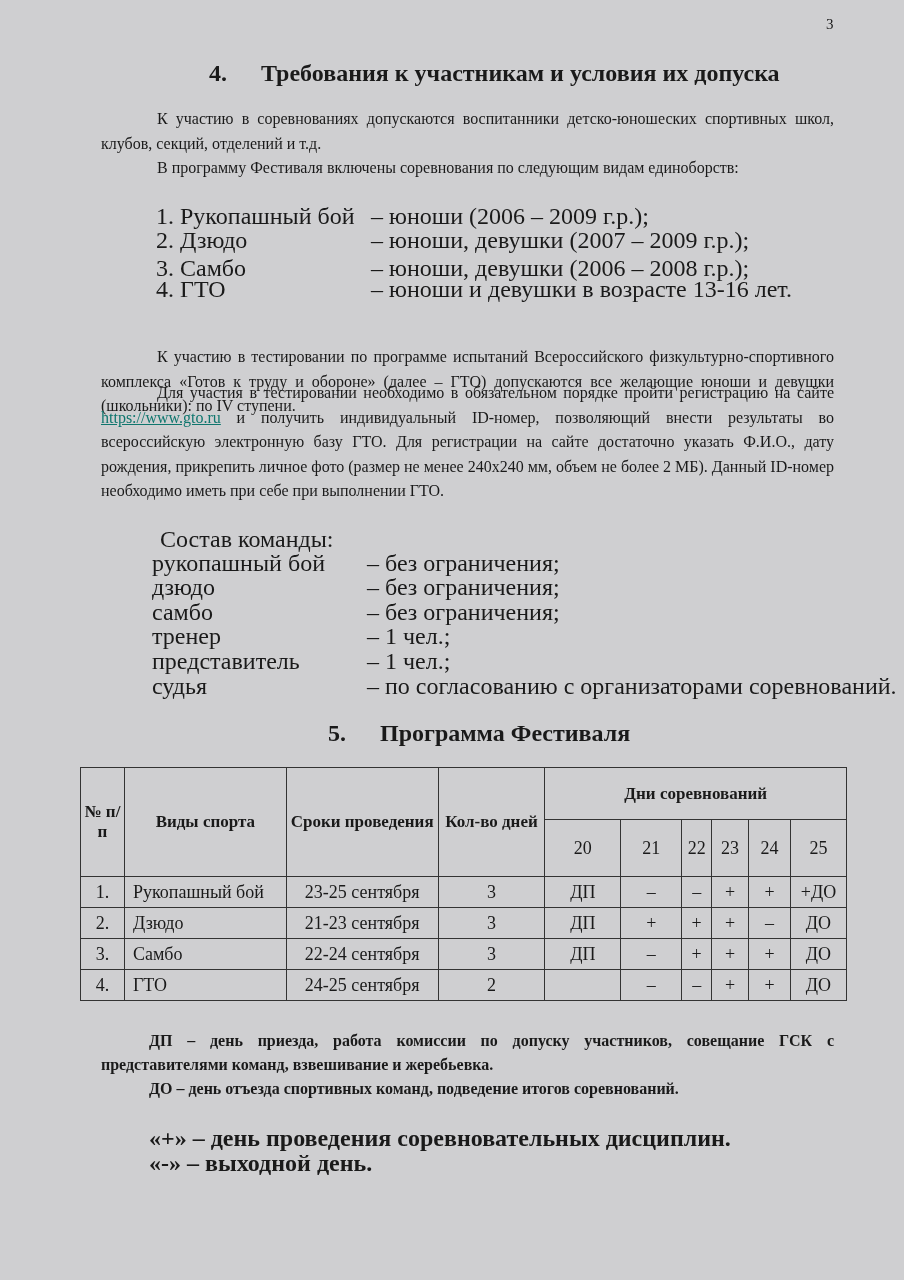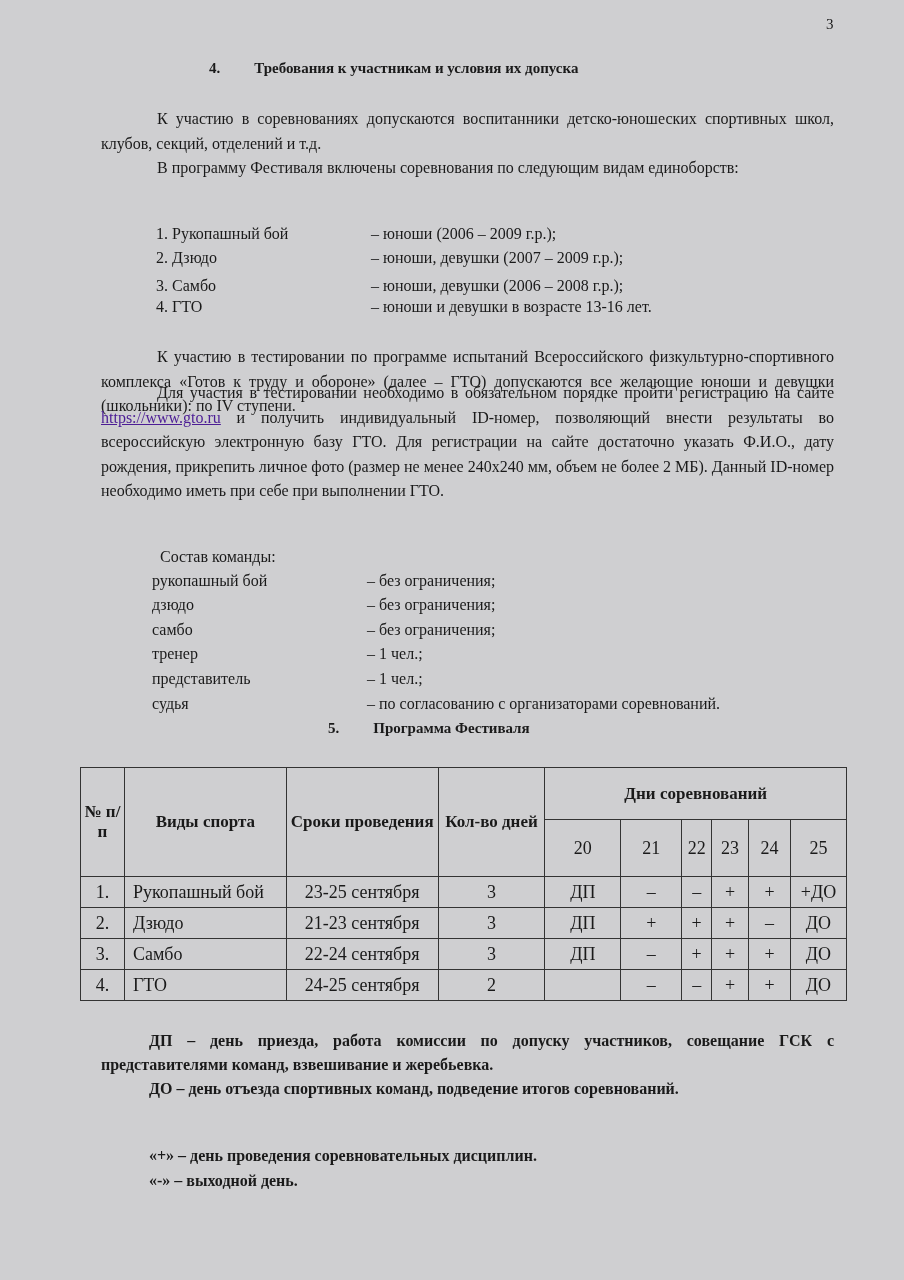--- a/index.html
+++ b/index.html
@@ -5,34 +5,34 @@
   html, body { margin: 0; padding: 0; }
   body {
     width: 904px; height: 1280px; overflow: hidden;
     background: #cfcfd1;
     font-family: "Liberation Serif", "DejaVu Serif", serif;
     color: #1a1a1a;
     position: relative;
   }
   .page-num { position: absolute; top: 16px; left: 826px; font-size: 15px; }
   .heading {
-    position: absolute; font-weight: bold; font-size: 15px;
+    position: absolute; font-weight: bold; font-size: 24px;
     white-space: nowrap;
   }
   .heading .num { display: inline-block; margin-right: 34px; }
   .p {
     position: absolute; left: 101px; width: 733px;
     font-size: 16px; line-height: 24.5px;
     text-align: justify; text-align-last: left;
   }
   .row {
-    position: absolute; font-size: 16px; line-height: 24px; white-space: nowrap; margin-top: 18px;
+    position: absolute; font-size: 24px; line-height: 24px; white-space: nowrap;
   }
   .row .c2 { position: absolute; left: 215px; }
-  .link { color: #4c1d95; text-decoration: underline; }
+  .link { color: #0f766e; text-decoration: underline; }
   table.prog {
     position: absolute; left: 80px; top: 767px; width: 767px;
     border-collapse: collapse; font-size: 18px;
   }
   table.prog td, table.prog th { border: 1.5px solid #333; text-align: center; padding: 0; }
   table.prog th { font-weight: bold; font-size: 17px; line-height: 20px; }
   table.prog td.l { text-align: left; padding-left: 8px; }
   .bold { font-weight: bold; }
 </style>
 </head>

